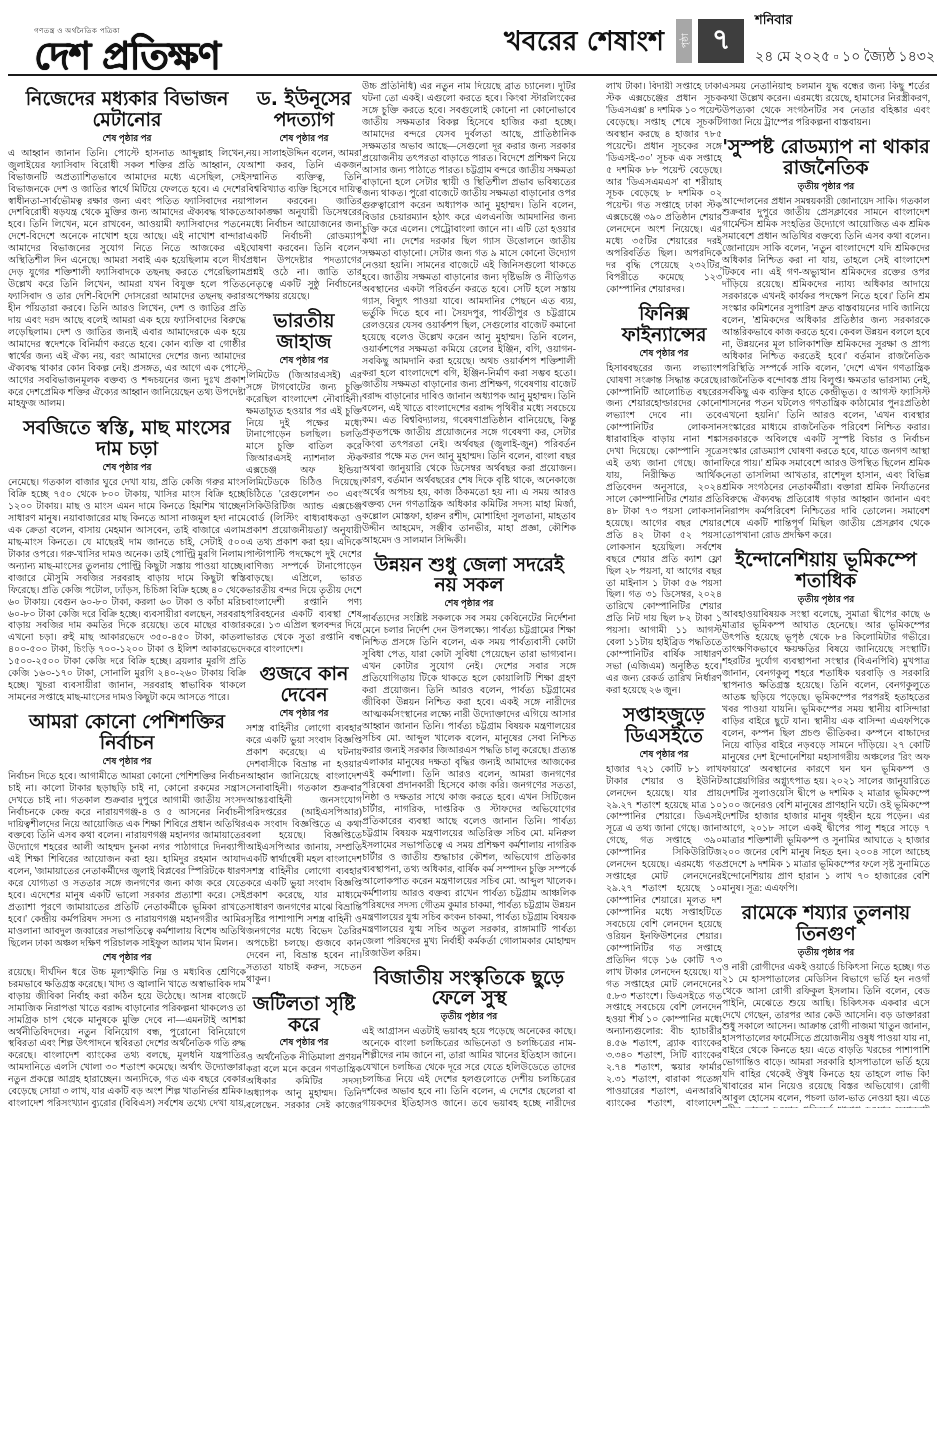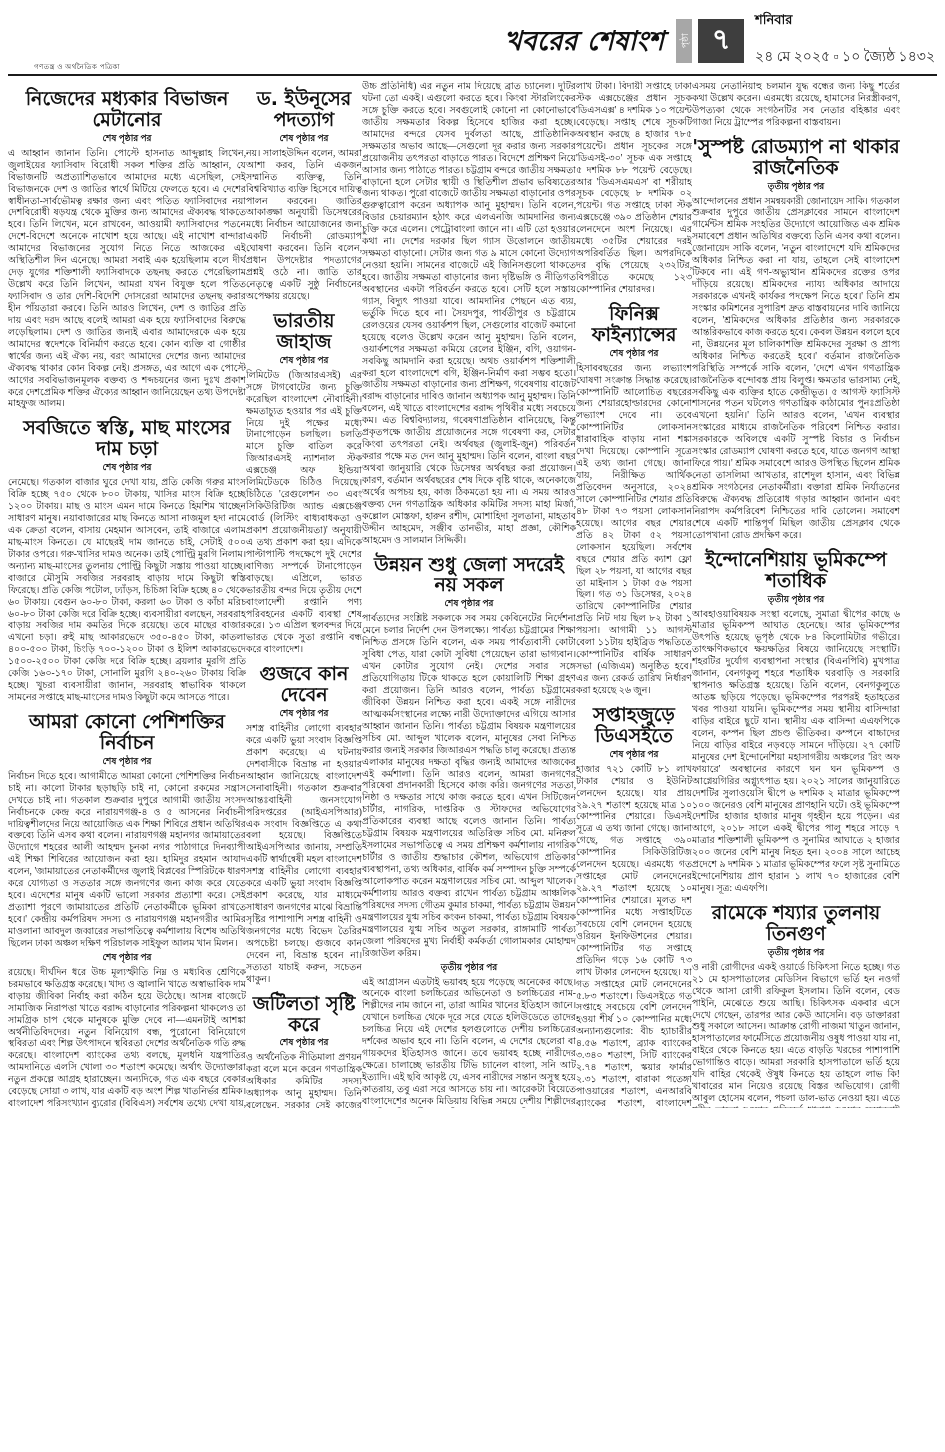--- a/index.html
+++ b/index.html
@@ -8,51 +8,52 @@
   
   .header-row{display:flex;justify-content:space-between;align-items:flex-end;
               padding-top:16px;height:76px;box-sizing:border-box;border-bottom:2px solid #1b1b1b;}
   .masthead{margin-left:26px;}
   .tagline{font-size:7px;color:#333;letter-spacing:.5px;margin-bottom:1px;}
   .paper-title{font-size:38px;font-weight:800;line-height:.95;letter-spacing:-1px;
                font-family:"DejaVu Sans","Liberation Sans",sans-serif;
                text-shadow:0 0 1px #000, .5px 0 0 #000;}
   .section-block{display:flex;align-items:center;gap:6px;margin-bottom:5px;margin-right:2px;}
   .section-title{font-size:27px;font-weight:700;margin-right:6px;line-height:1;
-                 font-family:"DejaVu Sans","Liberation Sans",sans-serif;font-style:italic;}
+                 font-family:"DejaVu Sans","Liberation Sans",sans-serif;}
   .page-word-box{background:#a7a7a7;color:#fff;width:16px;height:44px;display:flex;
                  align-items:center;justify-content:center;font-size:9px;
                  writing-mode:vertical-rl;transform:rotate(180deg);}
   .page-num-box{background:#3e3e3e;color:#fff;width:46px;height:44px;display:flex;
                 align-items:center;justify-content:center;font-size:29px;font-weight:700;
                 font-family:"DejaVu Sans",sans-serif;}
   .date-block{padding-left:5px;min-width:120px;}
   .day{font-weight:700;font-size:13px;line-height:1.1;}
   .date{font-size:14px;color:#222;margin-top:18px;}
   
   .columns{display:flex;padding-top:5px;height:1360px;overflow:hidden;}
   .col{overflow:hidden;height:100%;}
   .col:nth-child(1){width:238px;}
   .col:nth-child(2){width:116px;}
   .col:nth-child(3){width:214px;}
-  .col:nth-child(4){width:116px;}
+  .col:nth-child(4){width:116px;margin-left:30px;}
   .col:nth-child(5){width:208px;}
   article{margin:0;}
   .headline{font-size:19px;font-weight:700;text-align:center;line-height:1.1;
             margin:7px 0 1px;font-family:"DejaVu Sans","Liberation Sans",sans-serif;}
   .cont{font-size:9px;font-weight:700;text-align:center;margin:0 0 2px;}
   .body-text{font-size:9.4px;line-height:1.27;text-align:justify;margin:0;color:#131313;}
 </style>
 </head>
 <body>
 
 <div class="page">
   <header class="header-row">
     <div class="masthead">
       <div class="tagline">গণতন্ত্র ও অর্থনৈতিক পত্রিকা</div>
+      <div class="paper-title">দেশ প্রতিক্ষণ</div>
     </div>
     <div class="section-block">
       <div class="section-title">খবরের শেষাংশ</div>
       <div class="page-word-box">
         <span>পৃষ্ঠা</span>
       </div>
       <div class="page-num-box">
         <span>৭</span>
       </div>
       <div class="date-block">
@@ -108,20 +109,21 @@
       <div class="col">
         <article>
           <p class="body-text">উচ্চ প্রতিনিধি) এর নতুন নাম দিয়েছে ব্রাত চ্যানেল। দুটির ঘটনা তো একই। এগুলো করতে হবে। কিংবা স্টারলিংকের সঙ্গে চুক্তি করতে হবে। সবগুলোই কোনো না কোনোভাবে জাতীয় সক্ষমতার বিকল্প হিসেবে হাজির করা হচ্ছে। আমাদের বন্দরে যেসব দুর্বলতা আছে, প্রাতিষ্ঠানিক সক্ষমতার অভাব আছে—সেগুলো দূর করার জন্য সরকার প্রয়োজনীয় তৎপরতা বাড়াতে পারত। বিদেশে প্রশিক্ষণ নিয়ে আসার জন্য পাঠাতে পারত। চট্টগ্রাম বন্দরে জাতীয় সক্ষমতা বাড়ানো হলে সেটার স্থায়ী ও স্থিতিশীল প্রভাব ভবিষ্যতের জন্য থাকত। পুরো বাজেটে জাতীয় সক্ষমতা বাড়ানোর ওপর গুরুত্বারোপ করেন অধ্যাপক আনু মুহাম্মদ। তিনি বলেন, বিডার চেয়ারম্যান হঠাৎ করে এলএনজি আমদানির জন্য চুক্তি করে এলেন। পেট্রোবাংলা জানে না। এটি তো হওয়ার কথা না। দেশের দরকার ছিল গ্যাস উত্তোলনে জাতীয় সক্ষমতা বাড়ানো। সেটার জন্য গত ৯ মাসে কোনো উদ্যোগ নেওয়া হয়নি। সামনের বাজেটে এই জিনিসগুলো থাকতে হবে। জাতীয় সক্ষমতা বাড়ানোর জন্য দৃষ্টিভঙ্গি ও নীতিগত অবস্থানের একটা পরিবর্তন করতে হবে। সেটি হলে সস্তায় গ্যাস, বিদ্যুৎ পাওয়া যাবে। আমদানির পেছনে এত ব্যয়, ভর্তুকি দিতে হবে না। সৈয়দপুর, পার্বতীপুর ও চট্টগ্রামে রেলওয়ের যেসব ওয়ার্কশপ ছিল, সেগুলোর বাজেট কমানো হয়েছে বলেও উল্লেখ করেন আনু মুহাম্মদ। তিনি বলেন, ওয়ার্কশপের সক্ষমতা কমিয়ে রেলের ইঞ্জিন, বগি, ওয়াগন-সবকিছু আমদানি করা হয়েছে। অথচ ওয়ার্কশপ শক্তিশালী করা হলে বাংলাদেশে বগি, ইঞ্জিন-নির্মাণ করা সম্ভব হতো। জাতীয় সক্ষমতা বাড়ানোর জন্য প্রশিক্ষণ, গবেষণায় বাজেট বরাদ্দ বাড়ানোর দাবিও জানান অধ্যাপক আনু মুহাম্মদ। তিনি বলেন, এই খাতে বাংলাদেশের বরাদ্দ পৃথিবীর মধ্যে সবচেয়ে কম। এত বিশ্ববিদ্যালয়, গবেষণাপ্রতিষ্ঠান বানিয়েছে, কিন্তু প্রকৃতপক্ষে জাতীয় প্রয়োজনের সঙ্গে গবেষণা কর, সেটার কিংবা তৎপরতা নেই। অর্থবছর (জুলাই-জুন) পরিবর্তন করার পক্ষে মত দেন আনু মুহাম্মদ। তিনি বলেন, বাংলা বছর অথবা জানুয়ারি থেকে ডিসেম্বর অর্থবছর করা প্রয়োজন। কারণ, বর্তমান অর্থবছরের শেষ দিকে বৃষ্টি থাকে, অনেকাজে অর্থের অপচয় হয়, কাজ ঠিকমতো হয় না। এ সময় আরও বক্তব্য দেন গণতান্ত্রিক অধিকার কমিটির সদস্য মাহা মির্জা, কল্লোল মোস্তফা, হারুন রশীদ, মোশাহিদা সুলতানা, মাহতাব উদ্দীন আহমেদ, সঞ্জীব তানভীর, মাহা প্রজ্ঞা, কৌশিক আহমেদ ও সালমান সিদ্দিকী।</p>
         </article>
         <article>
           <h2 class="headline">উন্নয়ন শুধু জেলা সদরেই নয় সকল</h2>
           <div class="cont">শেষ পৃষ্ঠার পর</div>
           <p class="body-text">পার্বত্যদের সংশ্লিষ্ট সকলকে সব সময় কেবিনেটের নির্দেশনা মেনে চলার নির্দেশ দেন উপলক্ষ্যে। পার্বত্য চট্টগ্রামের শিক্ষা নিশ্চিত প্রসঙ্গে তিনি বলেন, এক সময় পার্বত্যবাসী কোটা সুবিধা পেত, যারা কোটা সুবিধা পেয়েছেন তারা ভাগ্যবান। এখন কোটার সুযোগ নেই। দেশের সবার সঙ্গে প্রতিযোগিতায় টিকে থাকতে হলে কোয়ালিটি শিক্ষা গ্রহণ করা প্রয়োজন। তিনি আরও বলেন, পার্বত্য চট্টগ্রামের জীবিকা উন্নয়ন নিশ্চিত করা হবে। একই সঙ্গে নারীদের আত্মকর্মসংস্থানের লক্ষ্যে নারী উদ্যোক্তাদের এগিয়ে আসার আহ্বান জানান তিনি। পার্বত্য চট্টগ্রাম বিষয়ক মন্ত্রণালয়ের সচিব মো. আব্দুল খালেক বলেন, মানুষের সেবা নিশ্চিত করার জন্যই সরকার জিআরএস পদ্ধতি চালু করেছে। প্রত্যন্ত এলাকার মানুষের দক্ষতা বৃদ্ধির জন্যই আমাদের আজকের এই কর্মশালা। তিনি আরও বলেন, আমরা জনগণের পরিষেবা প্রদানকারী হিসেবে কাজ করি। জনগণের সততা, নিষ্ঠা ও দক্ষতার সাথে কাজ করতে হবে। এখন সিটিজেন চার্টার, নাগরিক, দাপ্তরিক ও স্টাফদের অভিযোগের প্রতিকারের ব্যবস্থা আছে বলেও জানান তিনি। পার্বত্য চট্টগ্রাম বিষয়ক মন্ত্রণালয়ের অতিরিক্ত সচিব মো. মনিরুল ইসলামের সভাপতিত্বে এ সময় প্রশিক্ষণ কর্মশালায় নাগরিক চার্টার ও জাতীয় শুদ্ধাচার কৌশল, অভিযোগ প্রতিকার ব্যবস্থাপনা, তথ্য অধিকার, বার্ষিক কর্ম সম্পাদন চুক্তি সম্পর্কে আলোকপাত করেন মন্ত্রণালয়ের সচিব মো. আব্দুল খালেক। কর্মশালায় আরও বক্তব্য রাখেন পার্বত্য চট্টগ্রাম আঞ্চলিক পরিষদের সদস্য গৌতম কুমার চাকমা, পার্বত্য চট্টগ্রাম উন্নয়ন মন্ত্রণালয়ের যুগ্ম সচিব কংকন চাকমা, পার্বত্য চট্টগ্রাম বিষয়ক মন্ত্রণালয়ের যুগ্ম সচিব অতুল সরকার, রাঙ্গামাটি পার্বত্য জেলা পরিষদের মুখ্য নির্বাহী কর্মকর্তা গোলামকার মোহাম্মদ রিজাউল করিম।</p>
         </article>
         <article>
+          <h2 class="headline">বিজাতীয় সংস্কৃতিকে ছুড়ে ফেলে সুস্থ</h2>
           <div class="cont">তৃতীয় পৃষ্ঠার পর</div>
           <p class="body-text">এই আগ্রাসন এতটাই ভয়াবহ হয়ে পড়েছে অনেকের কাছে। অনেকে বাংলা চলচ্চিত্রের অভিনেতা ও চলচ্চিত্রের নাম-শিল্পীদের নাম জানে না, তারা আমির খানের ইতিহাস জানে। যেখানে চলচ্চিত্র থেকে দূরে সরে যেতে হলিউডেতে তাদের চলচ্চিত্র নিয়ে এই দেশের হলগুলোতে দেশীয় চলচ্চিত্রের দর্শকের অভাব হবে না। তিনি বলেন, এ দেশের ছেলেরা বা গায়কদের ইতিহাসও জানে। তবে ভয়াবহ হচ্ছে নারীদের ক্ষেত্রে। চালাচ্ছে ভারতীয় টিভি চ্যানেল বাংলা, সনি আট ইত্যাদি। এই ছবি আকৃষ্ট যে, এসব নারীদের সন্তান অসুস্থ হয়ে কাতরায়, তবু এরা সরে আসতে চায় না। আরেকটা বিয়েতে বাংলাদেশের অনেক মিডিয়ায় বিভিন্ন সময়ে দেশীয় শিল্পীদের বাদ দিয়ে বিজাতীয় সংস্কৃতি চালু হয়েছে। প্রযুক্তির এই অবাধ তথ্যপ্রবাহের যুগে কোনো কিছুই বন্ধ করে রাখা যায় নয়। তাই বলে ঘরে হাত গুটিয়ে বসে থাকাটাও সমীচিন হবে না। তাই আমাদের বিজাতীয় সংস্কৃতিকে ছুড়ে যেতে সুস্থ সাংস্কৃতিক চর্চা করতে হবে। তবে বিষয়টি আমরা গ্রহণ করব। তবে সবার আগে নিজেদের সাংস্কৃতিক ঐতিহ্য মজবুত ও উন্নত করতে হবে। কালের গনি চৌধুরী বলেন, শিক্ষার একটা সংস্কৃতি আছে। শিক্ষার সংস্কৃতির চাহিদা হলো মুক্ত পরিবেশ, অংশগ্রহণের অবাধ সুযোগ, প্রকাশের স্বাধীনতা। শিশুদের মেধা ও মননের বিকাশে সংস্কৃতি চর্চার বিকল্প নেই। তাদের শুধু পাঠ্য বইয়ের মধ্যে সীমাবদ্ধ রাখবেন না। তাদের জন্য অবশ্যই খেলাধুলা, বিনোদন এবং সংস্কৃতি চর্চার ব্যবস্থা রাখতে হবে। এতে শিশু সামাজিক হবে এবং সহনশীল হতে শিখবে। দেশের ইতিহাস-ঐতিহ্য এবং সংস্কৃতি সম্পর্কে ধারণা দিতে হবে ছোটবেলা থেকেই, না হয় বড় হয়ে নিজেদেরই সন্তানদের জন্য বিপাকে পড়তে হবে। আমাদের ভুলে গেলে চলবে না, শিশুরাই জাতির ভবিষ্যৎ কর্ণধার। তারাই আগামী দিনে সমাজ ও রাষ্ট্র পরিচালনায় নেতৃত্ব দেবে। জ্ঞানচর্চা ও প্রযুক্তিতে সমৃদ্ধ হয়ে গড়ে তুলবে সবার জন্য কল্যাণকর নতুন বিশ্ব। তাই শিশুদের প্রতি আমাদের বিশেষভাবে যত্ন নেওয়া উচিত। তারা যেন সৃজনশীল, মননশীল ও মানবিক মানুষ হিসেবে গড়ে ওঠে, তা নিশ্চিত করার দায়িত্ব বিশ্বের প্রতিটি দেশের। পৃথিবীর বিভিন্ন দেশে শিশু সুরক্ষার জন্য কার কী দায়িত্ব, তা ঠিক করে দিয়ে এই দায়িত্বশীল প্রতিষ্ঠানগুলোর সমন্বয় ও জবাবদিহি নিশ্চিত করা হয়। এই প্রক্রিয়ায় পরিবার, স্কুল, মিডিয়া এবং সামাজিক প্রতিষ্ঠানগুলো শিশু সুরক্ষার জন্য প্রতিরোধমূলক কর্মকাণ্ড ও ইতিবাচক ভূমিকা নিশ্চিত করে। তিনি বলেন, একদিকে আমাদের সন্তানরা আছে দুধে-ভাতে। ভালো কাপড় পরিধান করছে, ভালো খাচ্ছে, ভালো স্কুলে যাচ্ছে। অন্যদিকে অসংখ্য বাংলার সন্তানকে দেখি পথশিশু বা টোকাই নামে রাস্তায় রাস্তায় ঘুরতে। আমার সন্তান থাকবে দুধে-ভাতে আর অন্যের সন্তান থাকবে ফুটপাতে—এটা বন্ধ করতে হবে। এই বৈষম্যের বিরুদ্ধে আমাদের জেগে উঠতে হবে।</p>
         </article>
       </div>
       <div class="col">
         <article>
           <p class="body-text">লাখ টাকা। বিদায়ী সপ্তাহে ঢাকা স্টক এক্সচেঞ্জের প্রধান সূচক 'ডিএসএক্স' ৪ দশমিক ১০ পয়েন্ট বেড়েছে। সপ্তাহ শেষে সূচকটি অবস্থান করছে ৪ হাজার ৭৮৫ পয়েন্টে। প্রধান সূচকের সঙ্গে 'ডিএসই-৩০' সূচক এক সপ্তাহে ৫ দশমিক ৮৮ পয়েন্ট বেড়েছে। আর 'ডিএসএমএস' বা শরীয়াহ সূচক বেড়েছে ৮ দশমিক ০২ পয়েন্ট। গত সপ্তাহে ঢাকা স্টক এক্সচেঞ্জে ৩৯০ প্রতিষ্ঠান শেয়ার লেনদেনে অংশ নিয়েছে। এর মধ্যে ৩৫টির শেয়ারের দরই অপরিবর্তিত ছিল। অপরদিকে দর বৃদ্ধি পেয়েছে ২৩২টির, বিপরীতে কমেছে ১২৩ কোম্পানির শেয়ারদর।</p>
         </article>
         <article>
           <h2 class="headline">ফিনিক্স ফাইন্যান্সের</h2>

